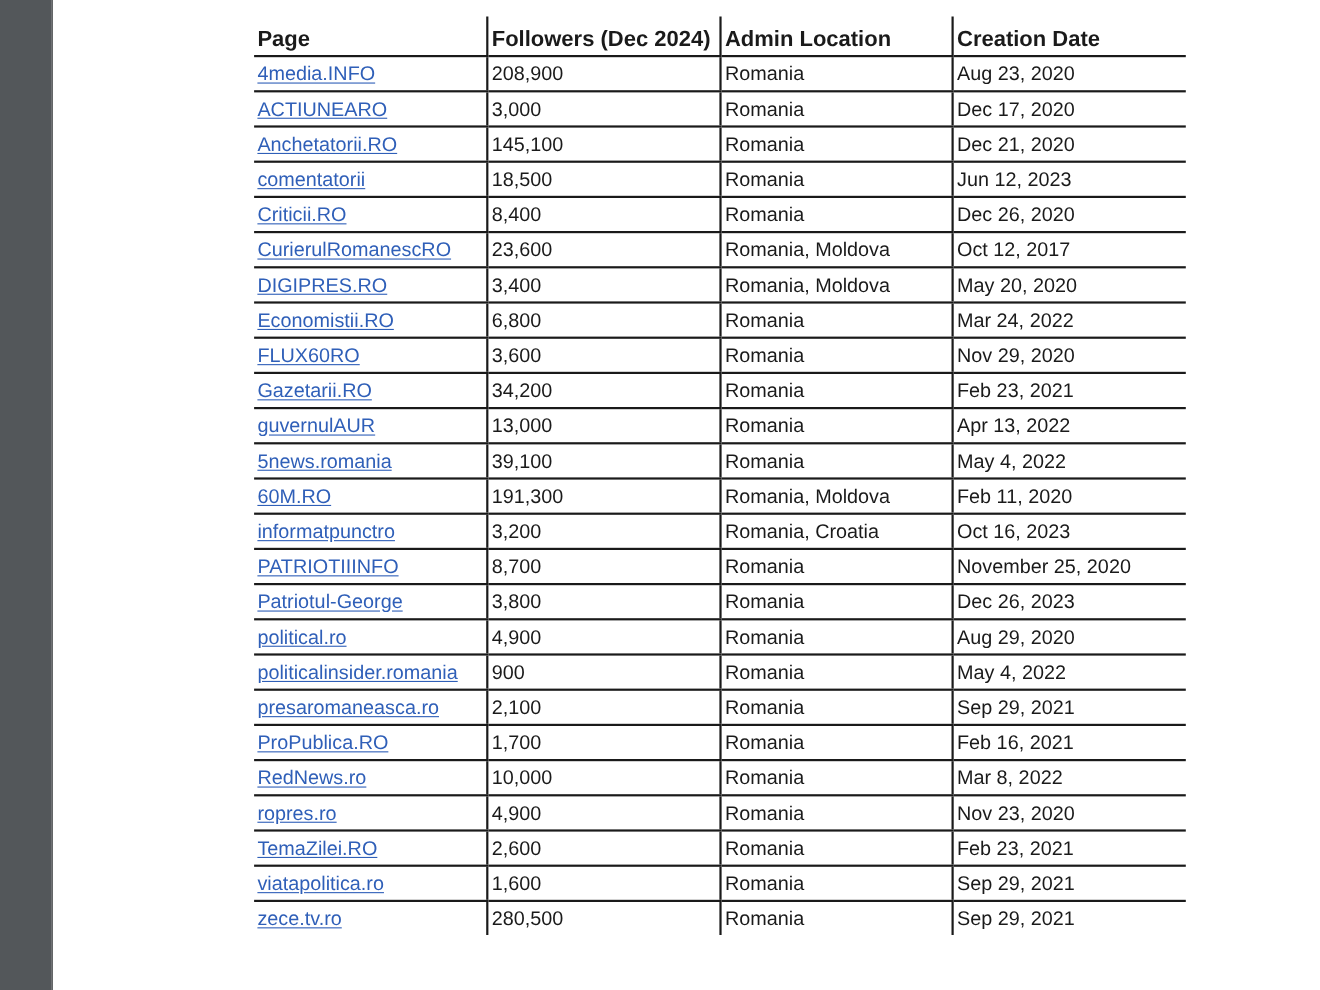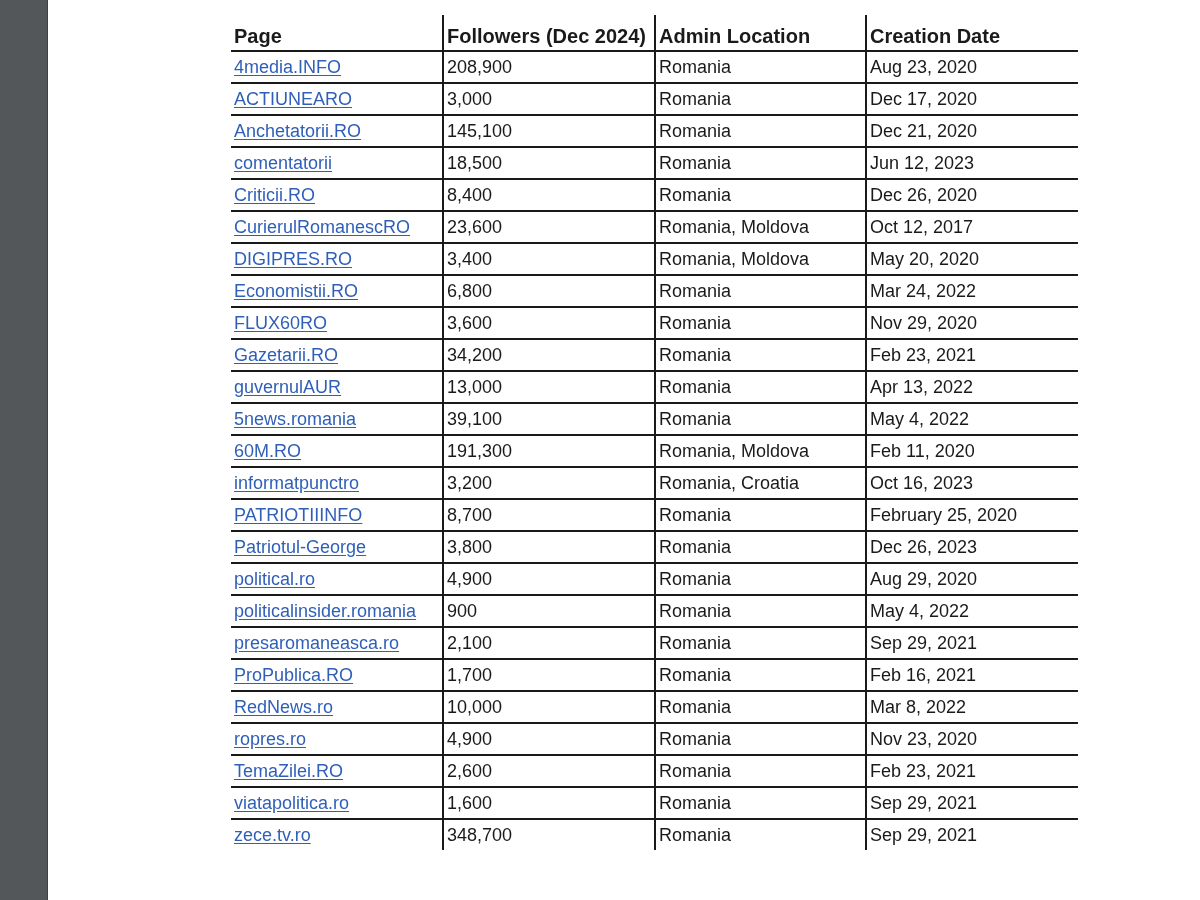--- a/index.html
+++ b/index.html
@@ -156,21 +156,21 @@
         <tr>
           <td class="page-cell"><a href="#">informatpunctro</a></td>
           <td>3,200</td>
           <td>Romania, Croatia</td>
           <td>Oct 16, 2023</td>
         </tr>
         <tr>
           <td class="page-cell"><a href="#">PATRIOTIIINFO</a></td>
           <td>8,700</td>
           <td>Romania</td>
-          <td>February 25, 2020</td>
+          <td>November 25, 2020</td>
         </tr>
         <tr>
           <td class="page-cell"><a href="#">Patriotul-George</a></td>
           <td>3,800</td>
           <td>Romania</td>
           <td>Dec 26, 2023</td>
         </tr>
         <tr>
           <td class="page-cell"><a href="#">political.ro</a></td>
           <td>4,900</td>
@@ -214,19 +214,19 @@
           <td>Feb 23, 2021</td>
         </tr>
         <tr>
           <td class="page-cell"><a href="#">viatapolitica.ro</a></td>
           <td>1,600</td>
           <td>Romania</td>
           <td>Sep 29, 2021</td>
         </tr>
         <tr>
           <td class="page-cell"><a href="#">zece.tv.ro</a></td>
-          <td>348,700</td>
+          <td>280,500</td>
           <td>Romania</td>
           <td>Sep 29, 2021</td>
         </tr>
       </tbody>
   </table>
 </div>
 
 </body></html>

